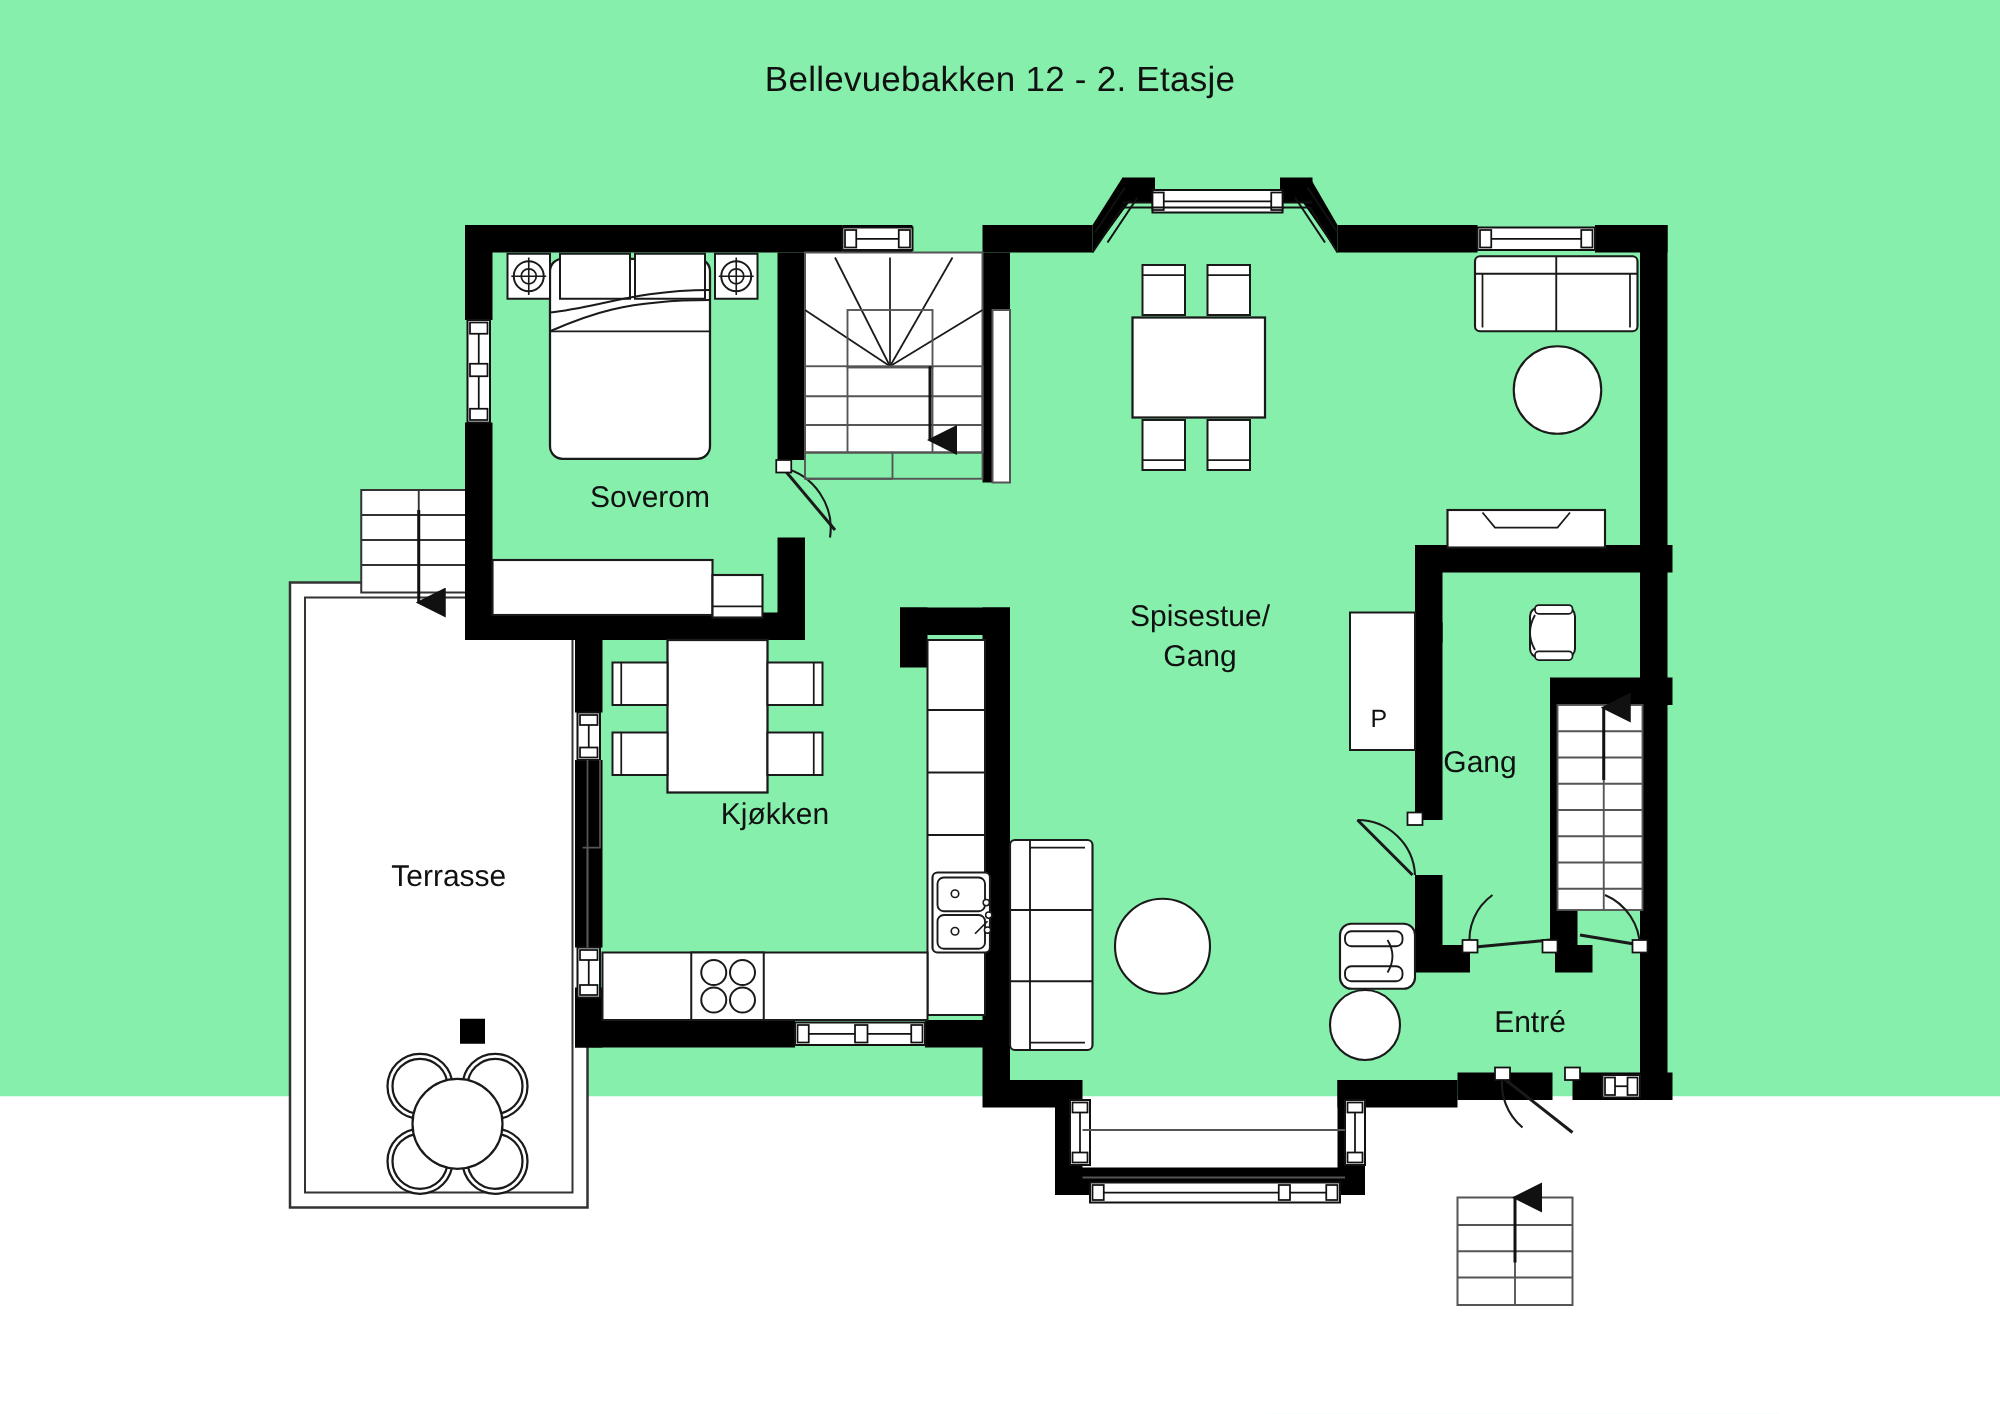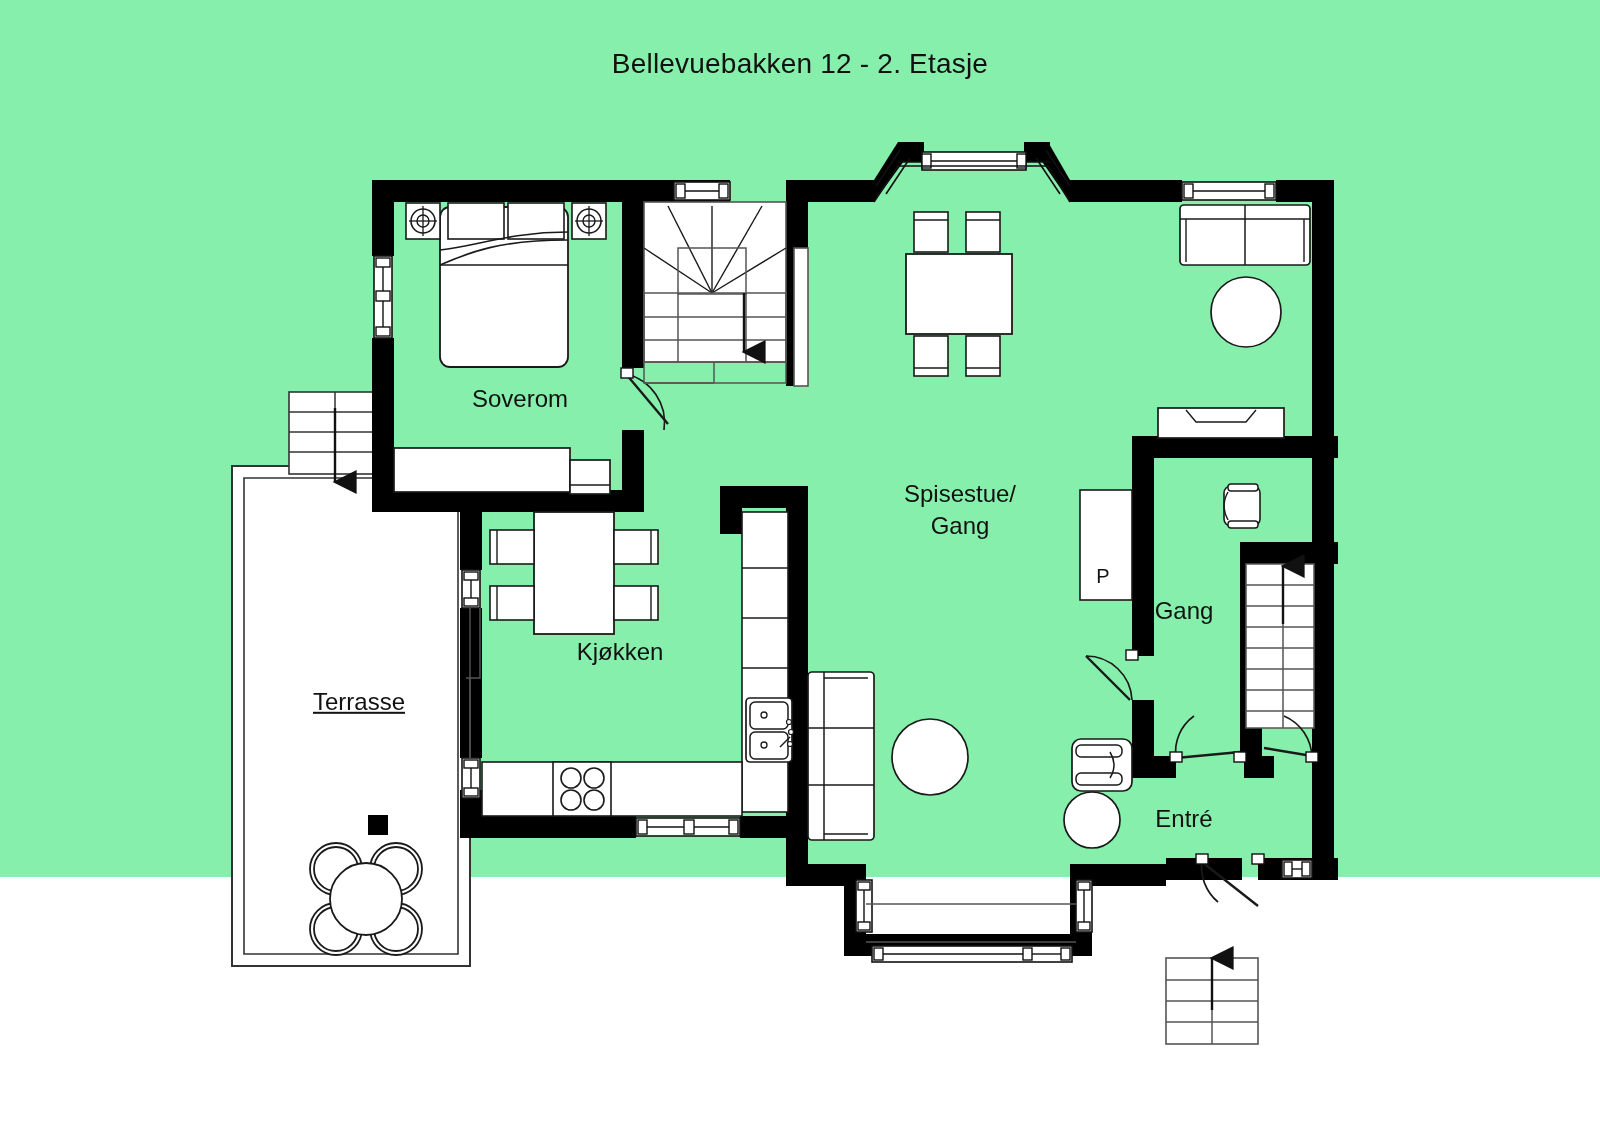--- a/index.html
+++ b/index.html
@@ -429,21 +429,21 @@
       <line x1="1166" y1="980" x2="1258" y2="980" stroke="#555" stroke-width="1.5"></line>
       <line x1="1166" y1="1001" x2="1258" y2="1001" stroke="#555" stroke-width="1.5"></line>
       <line x1="1166" y1="1022" x2="1258" y2="1022" stroke="#555" stroke-width="1.5"></line>
       <line x1="1212" y1="958" x2="1212" y2="1044" stroke="#555" stroke-width="1.5"></line>
       <line x1="1212" y1="1010" x2="1212" y2="958" stroke="#111" stroke-width="2.4" marker-end="url(#arrup)"></line>
     </g>
 
   </svg>
 
   <div class="rlabel" style="left:520px;top:399px;">Soverom</div>
-  <div class="rlabel" style="left:359px;top:702px;text-decoration:underline;">Terrasse</div>
+  <div class="rlabel" style="left:359px;top:702px;">Terrasse</div>
   <div class="rlabel" style="left:620px;top:652px;">Kjøkken</div>
   <div class="rlabel" style="left:960px;top:510px;white-space:pre-line;">Spisestue/
 Gang</div>
   <div class="rlabel" style="left:1184px;top:611px;">Gang</div>
-  <div class="rlabel" style="left:1184px;top:819px;">Entré</div>
+  <div class="rlabel" style="left:1224px;top:819px;">Entré</div>
   <div class="rlabel small" style="left:1103px;top:576px;">P</div>
 
 </div>
 
 </body></html>

